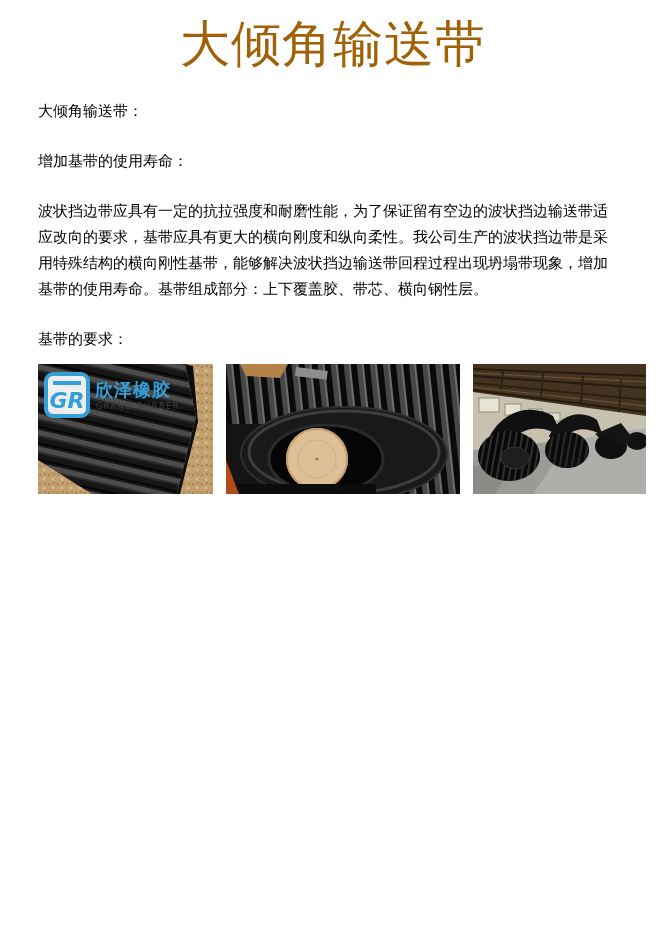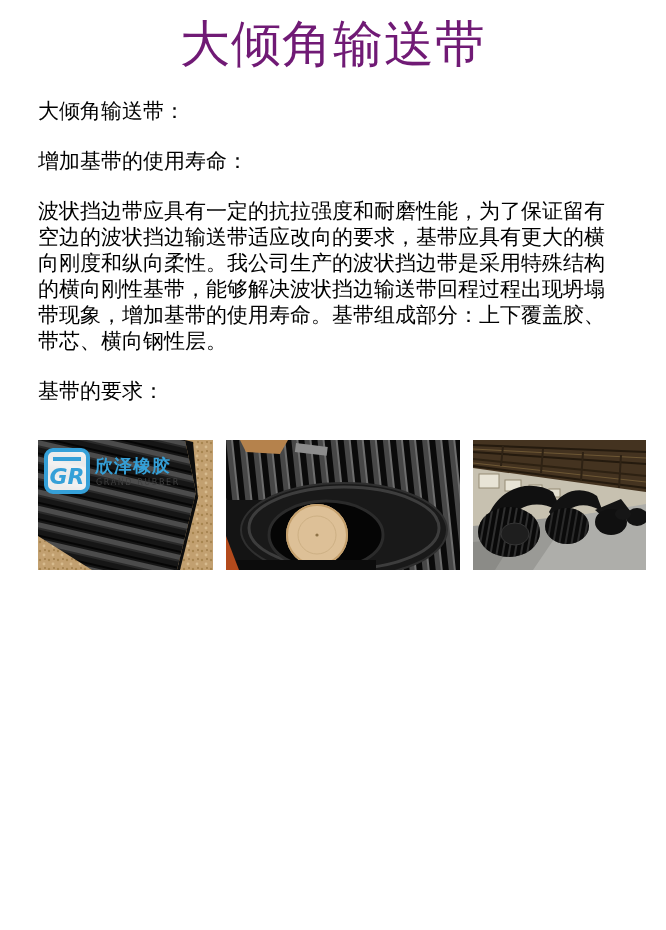--- a/index.html
+++ b/index.html
@@ -4,30 +4,30 @@
 <style>
   html,body{margin:0;padding:0;}
   body{
     width:666px;height:930px;background:#ffffff;color:#000000;
     font-family:"DejaVu Sans","Liberation Sans",sans-serif;
     overflow:hidden;
   }
   h1.page-title{
     margin:14px 0 0 0;
     font-size:50px;line-height:60px;font-weight:normal;
-    text-align:center;letter-spacing:1px;color:#701a75;
+    text-align:center;letter-spacing:1px;color:#a16207;
   }
   .content{
     margin:0 0 0 38px;width:582px;
-    font-size:21px;line-height:26px;
+    font-size:15px;line-height:26px;
     word-break:break-all;line-break:anywhere;overflow-wrap:anywhere;
   }
   .content p{margin:24px 0 0 0;}
   .gallery{
-    margin:36px 0 0 38px;
+    margin:12px 0 0 38px;
     display:flex;gap:13px;align-items:flex-start;
   }
   .photo{height:130px;display:block;}
   .photo svg{display:block;}
 </style>
 </head>
 <body>
 
 <h1 class="page-title">大倾角输送带</h1>
 

